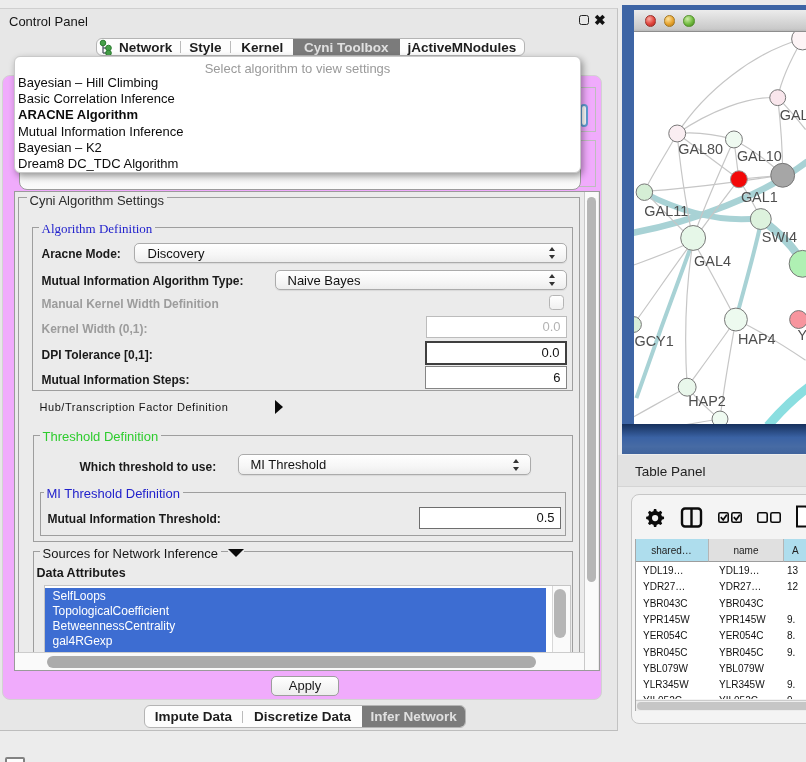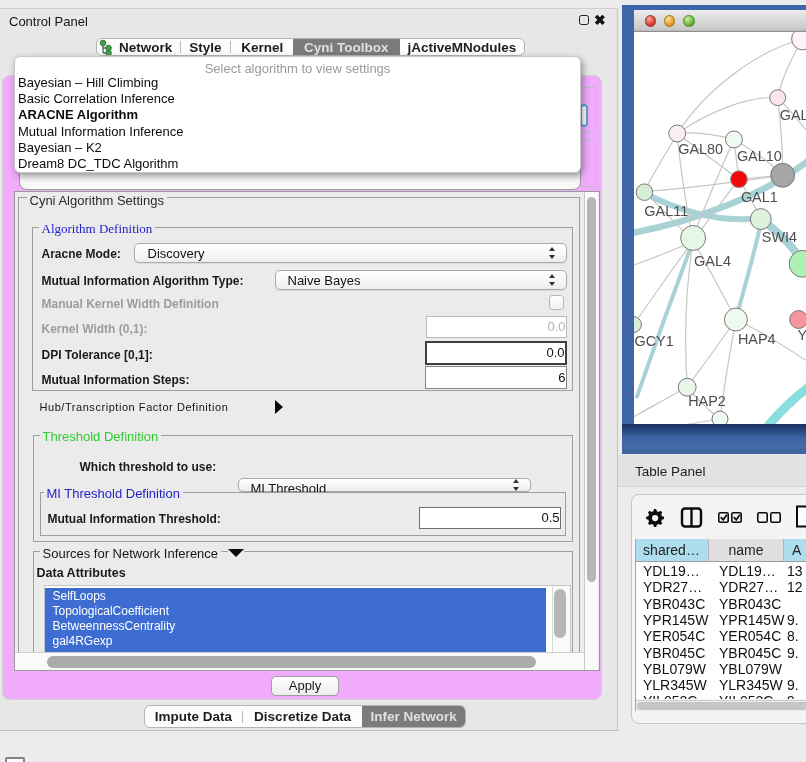--- a/index.html
+++ b/index.html
@@ -26,42 +26,42 @@
 #sp{left:10.5px;top:115px;width:586px;height:480px;border:1px solid #9a9a9a;background:#ebebeb;overflow:hidden;}
 .grp{border:1px solid #9e9e9e;}
 .gtitle{position:absolute;background:#ebebeb;padding:0 3px;font-size:13px;white-space:nowrap;}
 .lbl{position:absolute;font-size:12px;font-weight:bold;color:#1a1a1a;white-space:nowrap;}
 .dis{color:#9c9c9c;}
 .combo{position:absolute;background:linear-gradient(#ffffff 0%,#f6f6f6 60%,#ededed 100%);border:1px solid #ababab;border-radius:5px;font-size:13px;color:#111;box-shadow:0 1px 1px rgba(0,0,0,.08);}
 .cuds{position:absolute;right:9px;top:50%;margin-top:-6px;width:9px;height:12px;}
 .cuds:before,.cuds:after{content:"";position:absolute;left:1px;border-left:3.5px solid transparent;border-right:3.5px solid transparent;}
 .cuds:before{top:0;border-bottom:4.5px solid #333;}
 .cuds:after{bottom:0;border-top:4.5px solid #333;}
-.fld{position:absolute;background:#fff;font-size:13px;text-align:right;color:#111;}
+.fld{position:absolute;background:#fff;font-size:13px;text-align:right;padding-right:5px;color:#111;}
 
 #dlist{left:30px;top:396px;width:501px;height:64px;background:#3d6dd2;color:#fff;font-size:12px;line-height:14.9px;padding:1px 0 0 8px;}
 
 .sbtrack{position:absolute;background:#fafafa;}
 .sbthumb{position:absolute;background:#b6b6b6;border-radius:6px;}
 
 #apply{left:268px;top:600px;width:68px;height:20px;background:linear-gradient(#fff,#ededed);border:1px solid #9e9e9e;border-radius:5px;font-size:13px;color:#1a1a1a;text-align:center;line-height:18px;}
 #btabs{left:144px;top:696px;width:322px;height:23px;}
 
 #popup{left:14px;top:56px;width:567px;height:117px;background:#fff;border:1px solid #c9c9c9;border-radius:6px;box-shadow:2px 3px 7px rgba(0,0,0,.38);z-index:50;}
 #popup .ph{text-align:center;color:#9a9a9a;font-size:13px;padding-top:4px;height:18px;}
 #popup .it{font-size:13px;color:#0c0c0c;padding-left:3px;height:16.2px;line-height:16.2px;white-space:nowrap;}
 
 #desk{left:622px;top:5px;width:184px;height:449px;background:#3e65a5;}
 #mactb{left:634px;top:10px;width:172px;height:22px;background:linear-gradient(#ececec,#c9c9c9 90%,#b9b9b9);border-bottom:1px solid #8e8e8e;}
 .tl{position:absolute;top:5px;width:11.5px;height:11.5px;border-radius:50%;}
 #netsvg{left:634px;top:32px;width:172px;height:392px;background:#fff;}
 #tph{left:618px;top:455px;width:188px;height:32px;background:#e2e2e2;border-bottom:1px solid #d4d4d4;}
 #tph div{margin:9px 0 0 17px;font-size:13.5px;color:#222;}
 #tpanel{left:631px;top:494px;width:190px;height:230px;background:#f4f4f4;border:1px solid #c6c6c6;border-radius:8px;}
-#tbl{left:635px;top:539px;width:171px;height:160px;background:#fff;font-size:14px;overflow:hidden;}
+#tbl{left:635px;top:539px;width:171px;height:160px;background:#fff;font-size:10px;overflow:hidden;}
 .hc{position:absolute;top:0;height:23px;border-right:1px solid #b5b5b5;border-bottom:1px solid #9d9d9d;text-align:center;line-height:23px;color:#222;}
 .rc{position:absolute;height:16.3px;line-height:16.3px;color:#111;white-space:nowrap;}
 #corner{left:5px;top:757px;width:20px;height:10px;border:2px solid #828282;border-radius:2px;background:#fdfdfd;}
 </style></head>
 <body>
 <div id="page">
 
   <div id="cp" class="abs">
     <div id="cp-title" class="abs">Control Panel</div>
     <div id="ic-sq" class="abs"></div>
@@ -106,21 +106,21 @@
         <div class="fld" style="left:411px;top:124px;width:141px;height:22px;border:1px solid #bcbcbc;color:#b3b3b3;line-height:20px;">0.0</div>
         <div class="lbl" style="left:27px;top:156px;">DPI Tolerance [0,1]:</div>
         <div class="fld" style="left:410px;top:149px;width:142px;height:24px;border:2px solid #3f3f3f;line-height:20px;">0.0</div>
         <div class="lbl" style="left:27px;top:181px;">Mutual Information Steps:</div>
         <div class="fld" style="left:410px;top:174px;width:142px;height:23px;border:1px solid #858585;line-height:21px;">6</div>
         <div class="abs" style="left:25px;top:209px;font-size:11px;letter-spacing:0.55px;color:#141414;">Hub/Transcription Factor Definition</div>
         <div class="abs" style="left:260px;top:208px;width:0;height:0;border-top:7.5px solid transparent;border-bottom:7.5px solid transparent;border-left:8px solid #0a0a0a;"></div>
         <div class="abs grp" style="left:18px;top:243px;width:540px;height:107px;"></div>
         <div class="gtitle" style="left:25px;top:237px;color:#2ecc2e;">Threshold Definition</div>
         <div class="lbl" style="left:65px;top:268px;">Which threshold to use:</div>
-        <div class="combo" style="left:223px;top:262px;width:293px;height:14px;margin-top:24px;">
+        <div class="combo" style="left:223px;top:262px;width:293px;height:21px;">
             <span style="position:absolute;left:12px;top:2px;">MI Threshold</span>
             <span class="cuds"></span>
           </div>
         <div class="abs grp" style="left:25px;top:300px;width:526px;height:44px;"></div>
         <div class="gtitle" style="left:29px;top:294px;color:#2222cc;">MI Threshold Definition</div>
         <div class="lbl" style="left:33px;top:320px;">Mutual Information Threshold:</div>
         <div class="fld" style="left:404px;top:315px;width:142px;height:22px;border:1px solid #6e6e6e;line-height:20px;">0.5</div>
         <div class="abs grp" style="left:18px;top:359px;width:540px;height:150px;border-bottom:none;"></div>
         <div class="gtitle" style="left:25px;top:354px;color:#161616;">Sources for Network Inference</div>
         <div class="abs" style="left:213px;top:357px;width:0;height:0;border-left:8.5px solid transparent;border-right:8.5px solid transparent;border-top:8px solid #0a0a0a;background:#ebebeb;"></div>

